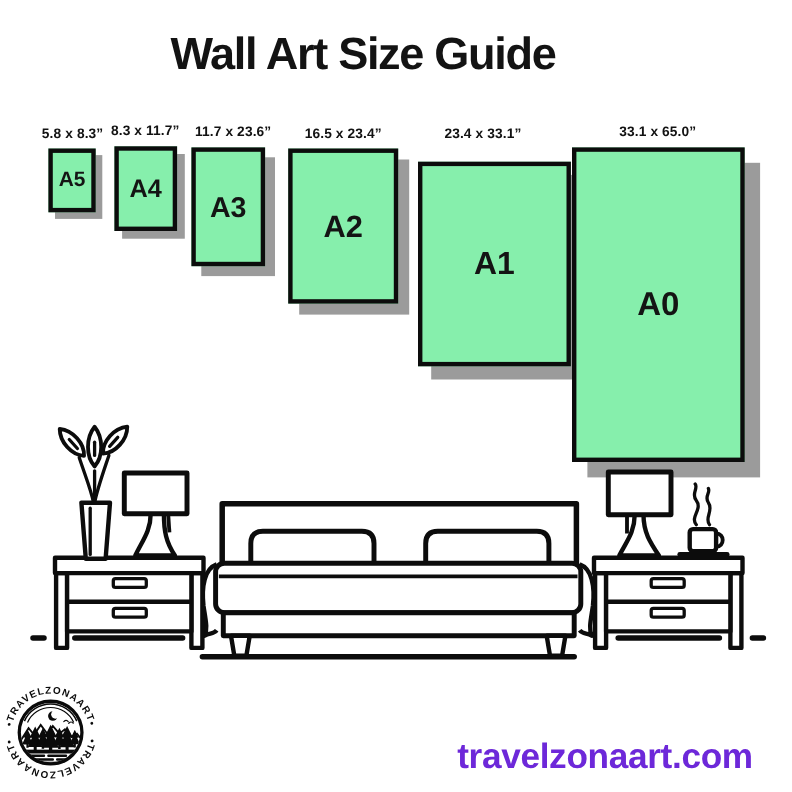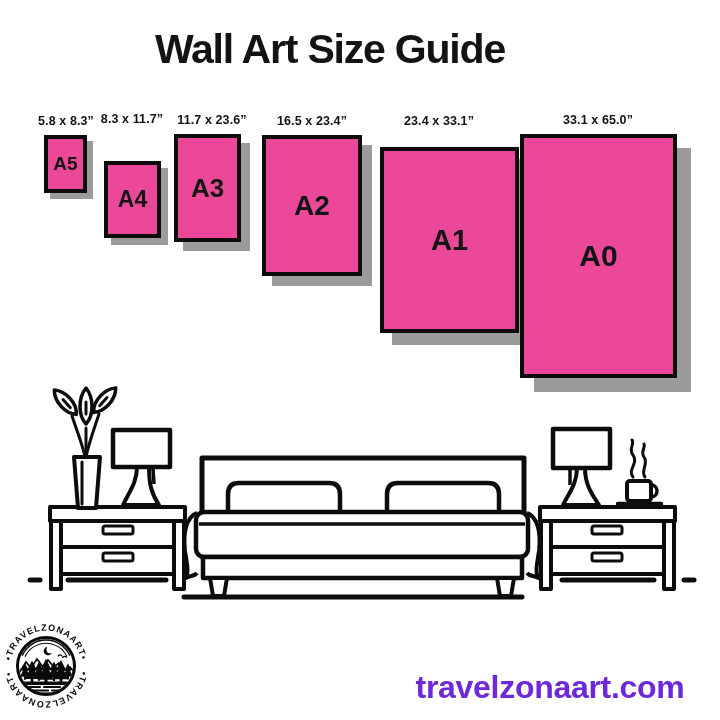--- a/index.html
+++ b/index.html
@@ -10,21 +10,21 @@
   }
   .title {
     position:absolute; top:26px; left:0; width:660px; text-align:center;
     font-size:41px; font-weight:bold; letter-spacing:-1.2px; color:#131313;
   }
   .dim-label {
     position:absolute; width:130px; text-align:center;
     font-size:12.5px; font-weight:bold; letter-spacing:0.1px; color:#121212;
   }
   .frame {
-    position:absolute; box-sizing:border-box; background:#ec4899;
+    position:absolute; box-sizing:border-box; background:#86efac;
     border:4px solid #0c0c0c; display:flex; align-items:center; justify-content:center;
     font-weight:bold; color:#141414;
   }
   .scene-svg { position:absolute; left:0; top:385px; width:720px; height:220px; }
   .logo-svg  { position:absolute; left:0px; top:620px; width:92px; height:92px; }
   .website {
     position:absolute; top:669px; left:399px; width:302px; text-align:center;
     font-size:32px; font-weight:bold; letter-spacing:-0.3px; color:#6d28d9;
   }
   .logo-arc-text { font-family:"Liberation Sans",sans-serif; font-size:9px; font-weight:bold; letter-spacing:1px; fill:#0a0a0a; }
@@ -37,33 +37,33 @@
 <div class="dim-label" style="left:1px;   top:114px;">5.8 x 8.3”</div>
 <div class="dim-label" style="left:67px;  top:112px;">8.3 x 11.7”</div>
 <div class="dim-label" style="left:147px; top:113px;">11.7 x 23.6”</div>
 <div class="dim-label" style="left:247px; top:114px;">16.5 x 23.4”</div>
 <div class="dim-label" style="left:374px; top:114px;">23.4 x 33.1”</div>
 <div class="dim-label" style="left:533px; top:113px;">33.1 x 65.0”</div>
 
 <div class="frame" style="left:44px;  top:135px; width:43px;  height:58px;  font-size:19px; box-shadow:6px 6px 0 #9b9b9b;">
     <span>A5</span>
   </div>
-<div class="frame" style="left:104px; top:133px; width:57px;  height:77px;  font-size:23px; box-shadow:7px 7px 0 #9b9b9b;margin-top:28px;">
+<div class="frame" style="left:104px; top:133px; width:57px;  height:77px;  font-size:23px; box-shadow:7px 7px 0 #9b9b9b;">
     <span>A4</span>
   </div>
 <div class="frame" style="left:174px; top:134px; width:67px;  height:108px; font-size:26px; box-shadow:9px 9px 0 #9b9b9b;">
     <span>A3</span>
   </div>
 <div class="frame" style="left:262px; top:135px; width:100px; height:141px; font-size:28px; box-shadow:10px 10px 0 #9b9b9b;">
     <span>A2</span>
   </div>
 <div class="frame" style="left:380px; top:135px; width:139px; height:186px; font-size:29px; box-shadow:12px 12px 0 #9b9b9b;margin-top:12px;">
     <span>A1</span>
   </div>
-<div class="frame" style="left:520px; top:134px; width:157px; height:244px; font-size:30px; box-shadow:14px 14px 0 #9b9b9b;">
+<div class="frame" style="left:520px; top:134px; width:157px; height:286px; font-size:30px; box-shadow:14px 14px 0 #9b9b9b;">
     <span>A0</span>
   </div>
 
 <svg class="scene-svg" viewBox="0 385 720 220" fill="none" stroke="#0c0c0c" stroke-width="4" stroke-linejoin="round">
 
   <g stroke-linecap="round" stroke-width="5">
     <path d="M30,580 L40,580"></path>
     <path d="M68,580 L166,580"></path>
     <path d="M184,597 L522,597"></path>
     <path d="M562,580 L654,580"></path>

